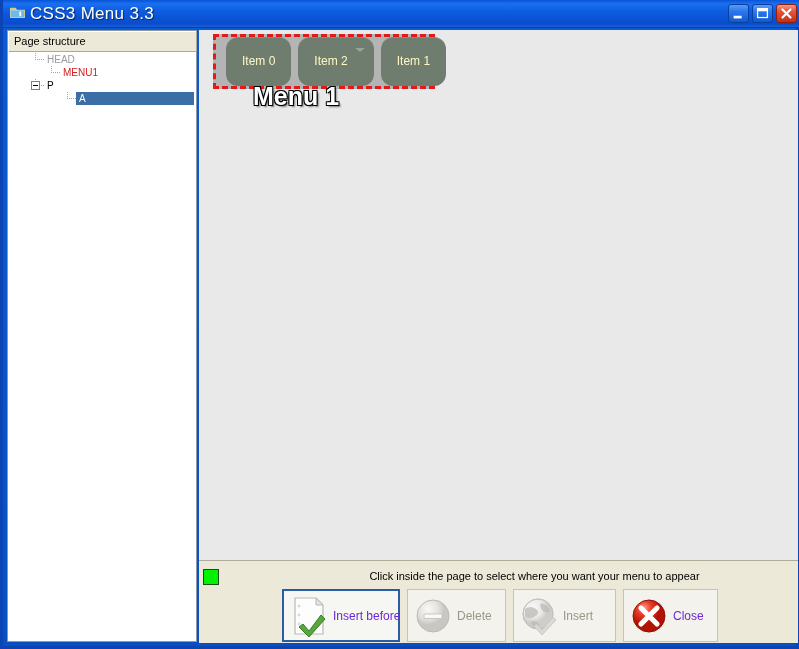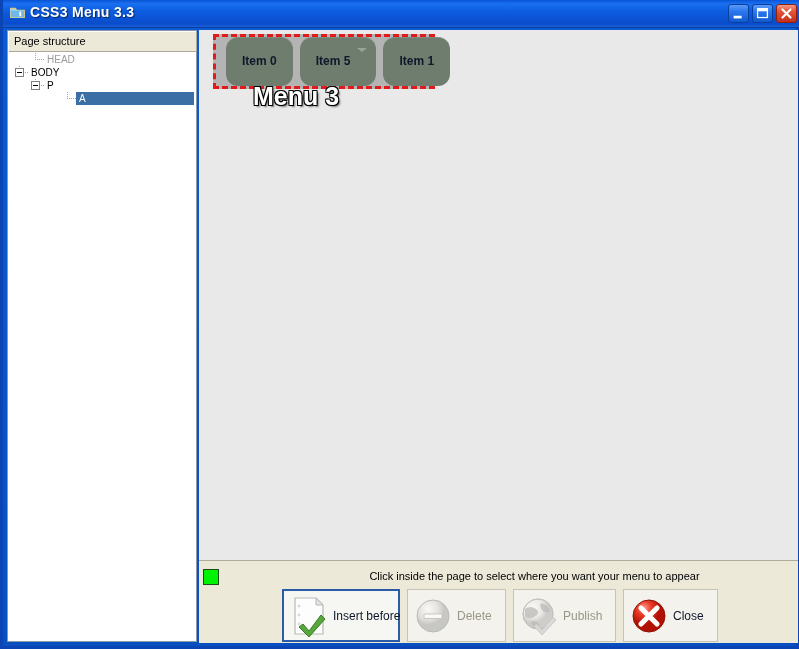--- a/index.html
+++ b/index.html
@@ -19,21 +19,21 @@
   #titlebar{
     position:absolute;left:0;top:0;width:799px;height:27px;
     background:linear-gradient(to bottom,#0855d6 0%,#1a6ff0 14%,#0d5ce0 42%,#0a4ccb 88%,#1a60d8 100%);
     border-bottom:1px solid #0a3f9e;
   }
   #title-icon{
     position:absolute;left:7px;top:6px;width:15px;height:13px;
   }
   #title-text{
     position:absolute;left:27px;top:4px;
-    color:#ffffff;font-size:14px;font-weight:bold;
+    color:#ffffff;font-size:17px;font-weight:normal;
     letter-spacing:.3px;
     text-shadow:1px 1px 1px rgba(0,0,0,.55);
     white-space:nowrap;
   }
   .tbtn{
     position:absolute;top:4px;width:21px;height:19px;
     box-sizing:border-box;border-radius:3px;
     border:1px solid #0b3f9d;
     cursor:pointer;
   }
@@ -102,27 +102,26 @@
   #menu-bar{
     position:absolute;left:19px;top:9px;width:212px;height:45px;
     display:flex;align-items:center;gap:7px;padding-left:8px;
     box-sizing:border-box;
   }
   .menu-item{
     position:relative;
     height:25px;line-height:25px;
     border-radius:12px;
     background:#6e7d6e;
-    color:#0f172a;
+    color:#fef9c3;
     font-size:12px;
     padding:12px 16px;
     white-space:nowrap;
     cursor:pointer;
     box-shadow:inset 0 1px 0 rgba(255,255,255,.12);
-    font-weight:bold;
   }
   .menu-item.has-arrow{padding-right:26px;}
   .mi-arrow{
     position:absolute;right:9px;top:11px;
     width:0;height:0;
     border-left:5px solid transparent;
     border-right:5px solid transparent;
     border-top:4px solid #97a397;
   }
   #menu-title{
@@ -162,21 +161,21 @@
   }
   .tbbtn.focused{
     border:2px solid #2a5ca8;
     background:#f6f6f2;
   }
   .tbbtn.disabled{cursor:default;}
   .tb-icon{
     position:relative;width:44px;height:44px;flex:0 0 44px;margin-left:3px;
   }
   .tb-label{
-    font-size:12px;color:#0f172a;padding:0 12px 0 2px;white-space:nowrap;
+    font-size:12px;color:#6d28d9;padding:0 12px 0 2px;white-space:nowrap;
   }
   .tbbtn.disabled .tb-label{color:#9a968a;}
   #btn-insert{width:118px;}
   #btn-delete{width:99px;}
   #btn-undo{width:95px;}
   #btn-publish{width:103px;}
   #btn-close-b{width:95px;}
 </style>
 </head>
 <body>
@@ -212,24 +211,23 @@
 
   <div id="left-panel">
     <div id="tree-header">Page structure</div>
     <div id="tree">
         <div class="trow">
           <div class="dots" style="left: 26px; width: 10px;"></div>
           <div class="vline" style="left: 26px; top: 0px; height: 7px;"></div>
           <span class="tlabel" style="left: 38px; color: rgb(154, 154, 154);">HEAD</span>
         </div>
         <div class="trow">
-          <div class="dots" style="left: 10px; width: 10px;"></div>
-          <div class="vline" style="left: 10px; top: 0px; height: 7px;"></div>
-          <div class="expander" style="left: 6px;"></div>
-          <span class="tlabel" style="left: 22px; color: rgb(0, 0, 0);">BODY</span>
+          <div class="dots" style="left: 42px; width: 10px;"></div>
+          <div class="vline" style="left: 42px; top: 0px; height: 7px;"></div>
+          <span class="tlabel" style="left: 54px; color: rgb(212, 32, 32);">MENU1</span>
         </div>
         <div class="trow">
           <div class="dots" style="left: 26px; width: 10px;"></div>
           <div class="vline" style="left: 26px; top: 0px; height: 7px;"></div>
           <div class="expander" style="left: 22px;"></div>
           <span class="tlabel" style="left: 38px; color: rgb(0, 0, 0);">P</span>
         </div>
         <div class="trow">
           <div class="dots" style="left: 58px; width: 10px;"></div>
           <div class="vline" style="left: 58px; top: 0px; height: 7px;"></div>
@@ -237,24 +235,24 @@
             <span class="tlabel" style="left: 3px; color: rgb(255, 255, 255);">A</span>
           </div>
         </div>
       </div>
   </div>
 
   <div id="page-area">
     <div id="menu-select-box" style="border-color: rgb(224, 27, 27);"></div>
     <div id="menu-bar">
         <div class="menu-item"><span>Item 0</span></div>
-        <div class="menu-item has-arrow"><span>Item 5</span><span class="mi-arrow"></span></div>
+        <div class="menu-item has-arrow"><span>Item 2</span><span class="mi-arrow"></span></div>
         <div class="menu-item"><span>Item 1</span></div>
       </div>
-    <div id="menu-title">Menu 3</div>
+    <div id="menu-title">Menu 1</div>
   </div>
 
   <div id="bottom-panel">
     <div id="status-led" style="background: rgb(0, 242, 0);"></div>
     <div id="status-text">Click inside the page to select where you want your menu to appear</div>
     <div id="toolbar">
         <div id="btn-insert" class="tbbtn focused">
           <div class="tb-icon"><svg viewBox="0 0 44 44" style="width:44px;height:44px;">
               <path d="M8 4 L29 4 L36 11 L36 40 L8 40 Z" fill="#fdfdfd" stroke="#b8b8b8" stroke-width="1.2"></path>
               <path d="M29 4 L36 11 L29 11 Z" fill="#e4e4e4" stroke="#b8b8b8" stroke-width="1"></path>
@@ -288,21 +286,21 @@
                   <stop offset="100%" stop-color="#b4b0a4"></stop>
                 </radialGradient>
               </defs>
               <circle cx="21" cy="20" r="15" fill="url(#gg)" stroke="#97938a" stroke-width="1"></circle>
               <path d="M8 15 Q14 11 19 15 Q24 19 17 23 Q11 26 8 22 Z" fill="#8f8c82" opacity=".75"></path>
               <path d="M24 9 Q31 11 33 17 Q28 20 25 16 Q22 12 24 9 Z" fill="#8f8c82" opacity=".75"></path>
               <path d="M14 28 Q19 26 22 30 Q24 34 19 34 Q15 33 14 28 Z" fill="#8f8c82" opacity=".75"></path>
               <ellipse cx="21" cy="20" rx="15" ry="15" fill="none" stroke="#9a968c" stroke-width=".8"></ellipse>
               <path d="M20 30 L25 36 L36 23 L39 26 L25 41 L17 32 Z" fill="#c9c6bb" stroke="#a5a197" stroke-width=".9"></path>
             </svg></div>
-          <div class="tb-label">Publish</div>
+          <div class="tb-label">Insert</div>
         </div>
         <div id="btn-close-b" class="tbbtn">
           <div class="tb-icon"><svg viewBox="0 0 44 44" style="width:44px;height:44px;">
               <defs>
                 <radialGradient id="gr" cx="35%" cy="25%">
                   <stop offset="0%" stop-color="#ff9a8c"></stop>
                   <stop offset="45%" stop-color="#ea3b27"></stop>
                   <stop offset="100%" stop-color="#b01204"></stop>
                 </radialGradient>
               </defs>

